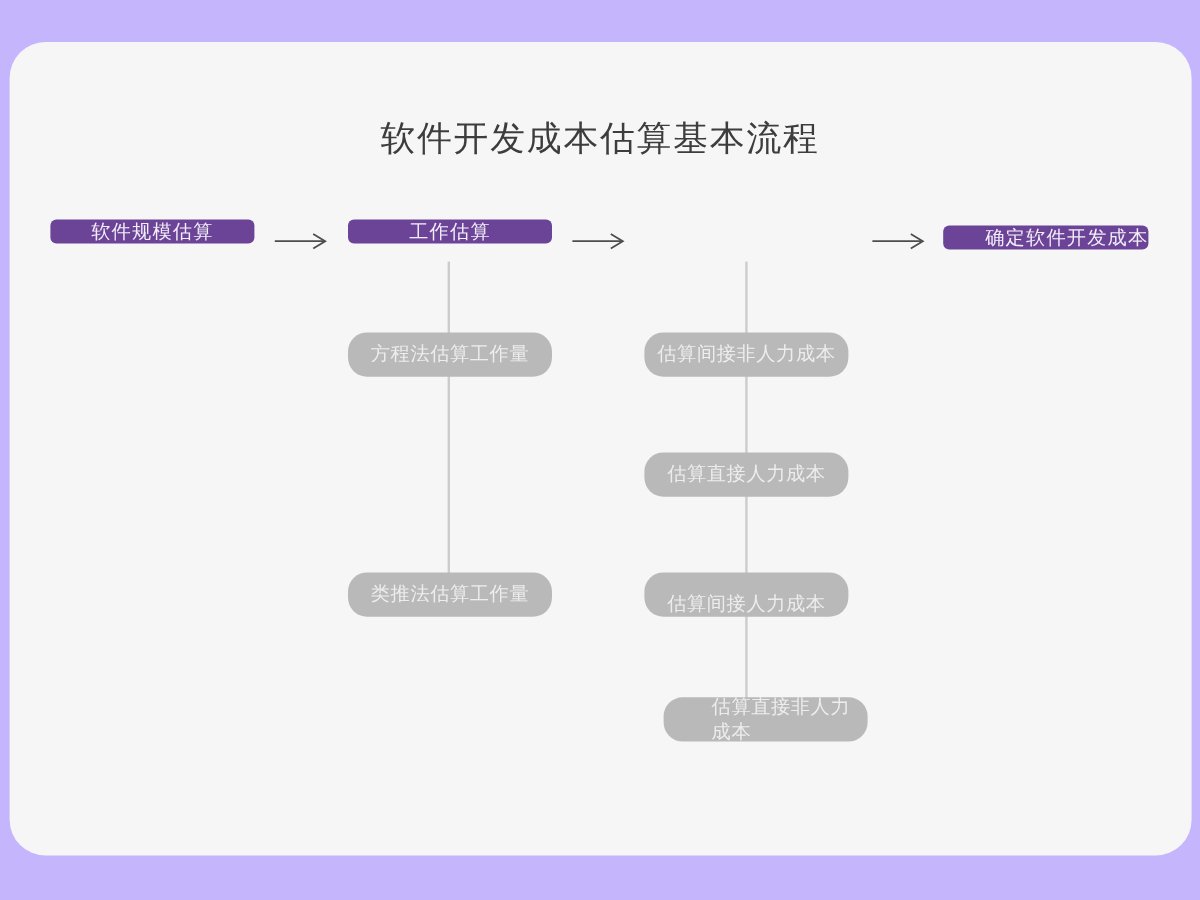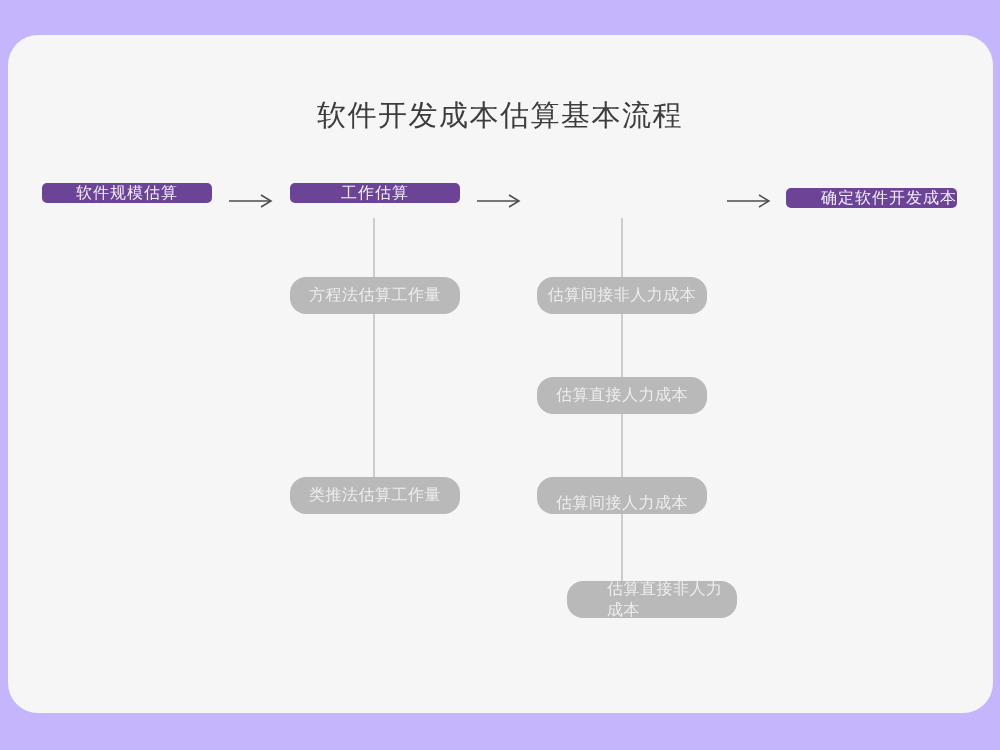--- a/index.html
+++ b/index.html
@@ -82,17 +82,17 @@
 
   <div class="sub" style="left:537px;top:277px;">
     <span>估算间接非人力成本</span>
   </div>
   <div class="sub" style="left:537px;top:377px;">
     <span>估算直接人力成本</span>
   </div>
   <div class="sub" style="left:537px;top:477px;align-items:flex-end;">
     <span>估算间接人力成本</span>
   </div>
-  <div class="sub" style="left:567px;top:581px;padding-left:40px;">
+  <div class="sub" style="left:553px;top:581px;padding-left:40px;">
     <span>估算直接非人力成本</span>
   </div>
 
 </div>
 
 </body></html>

